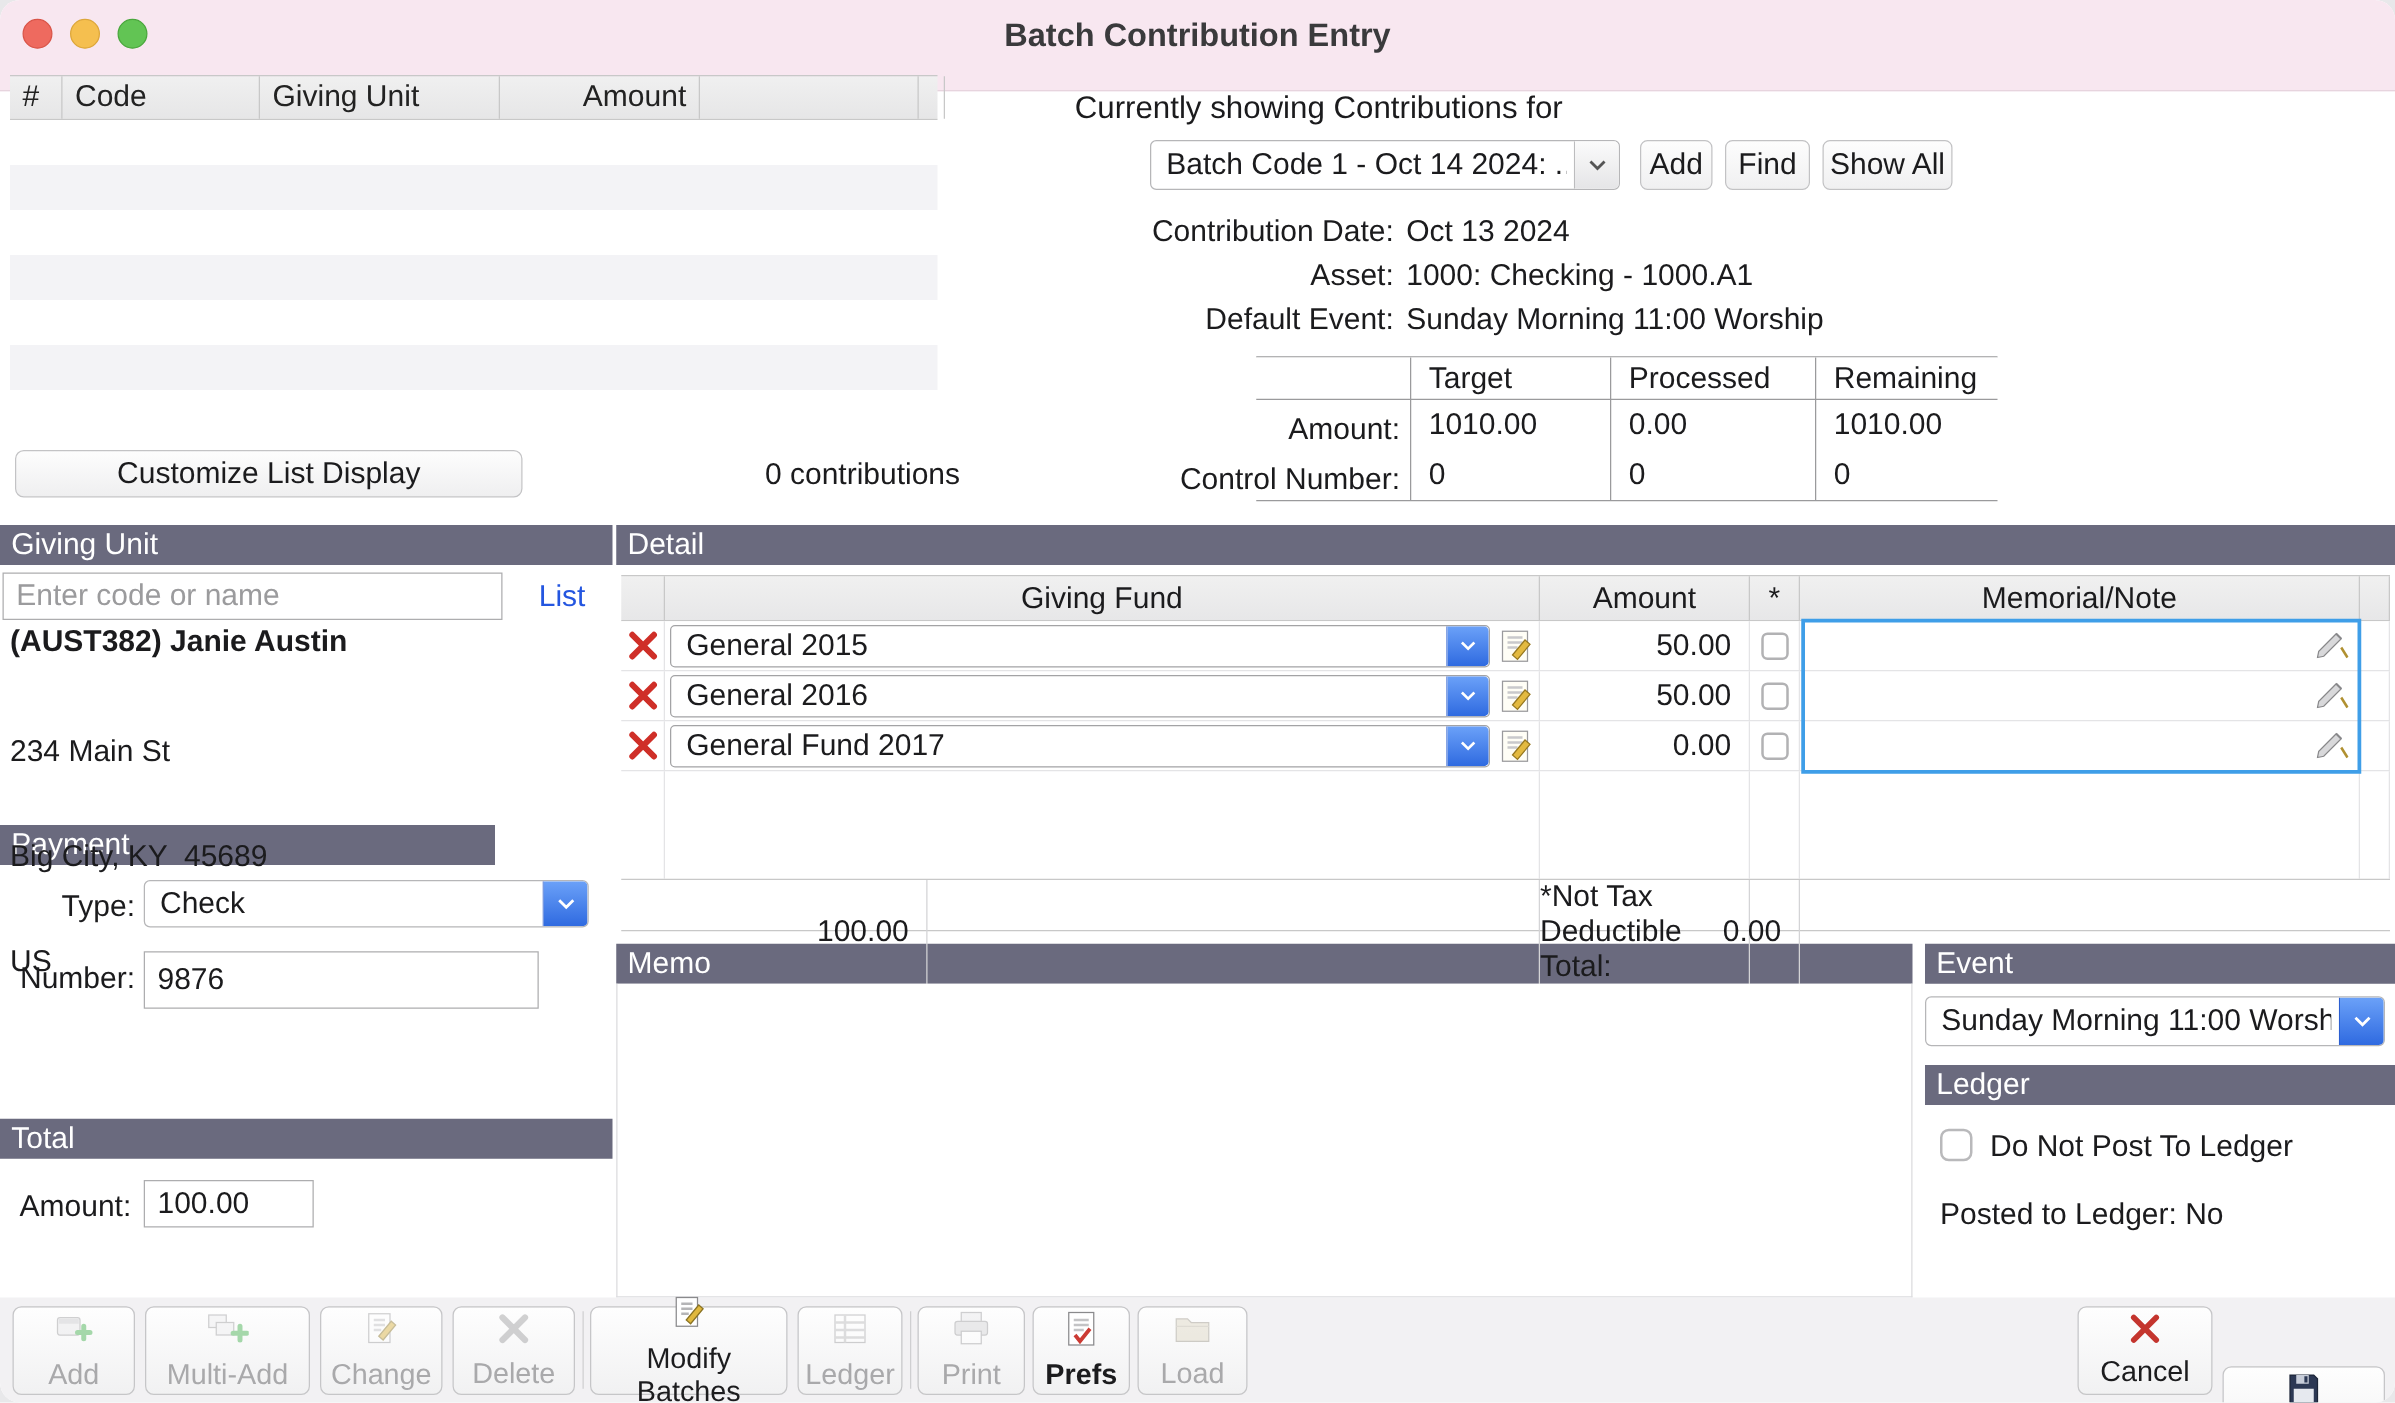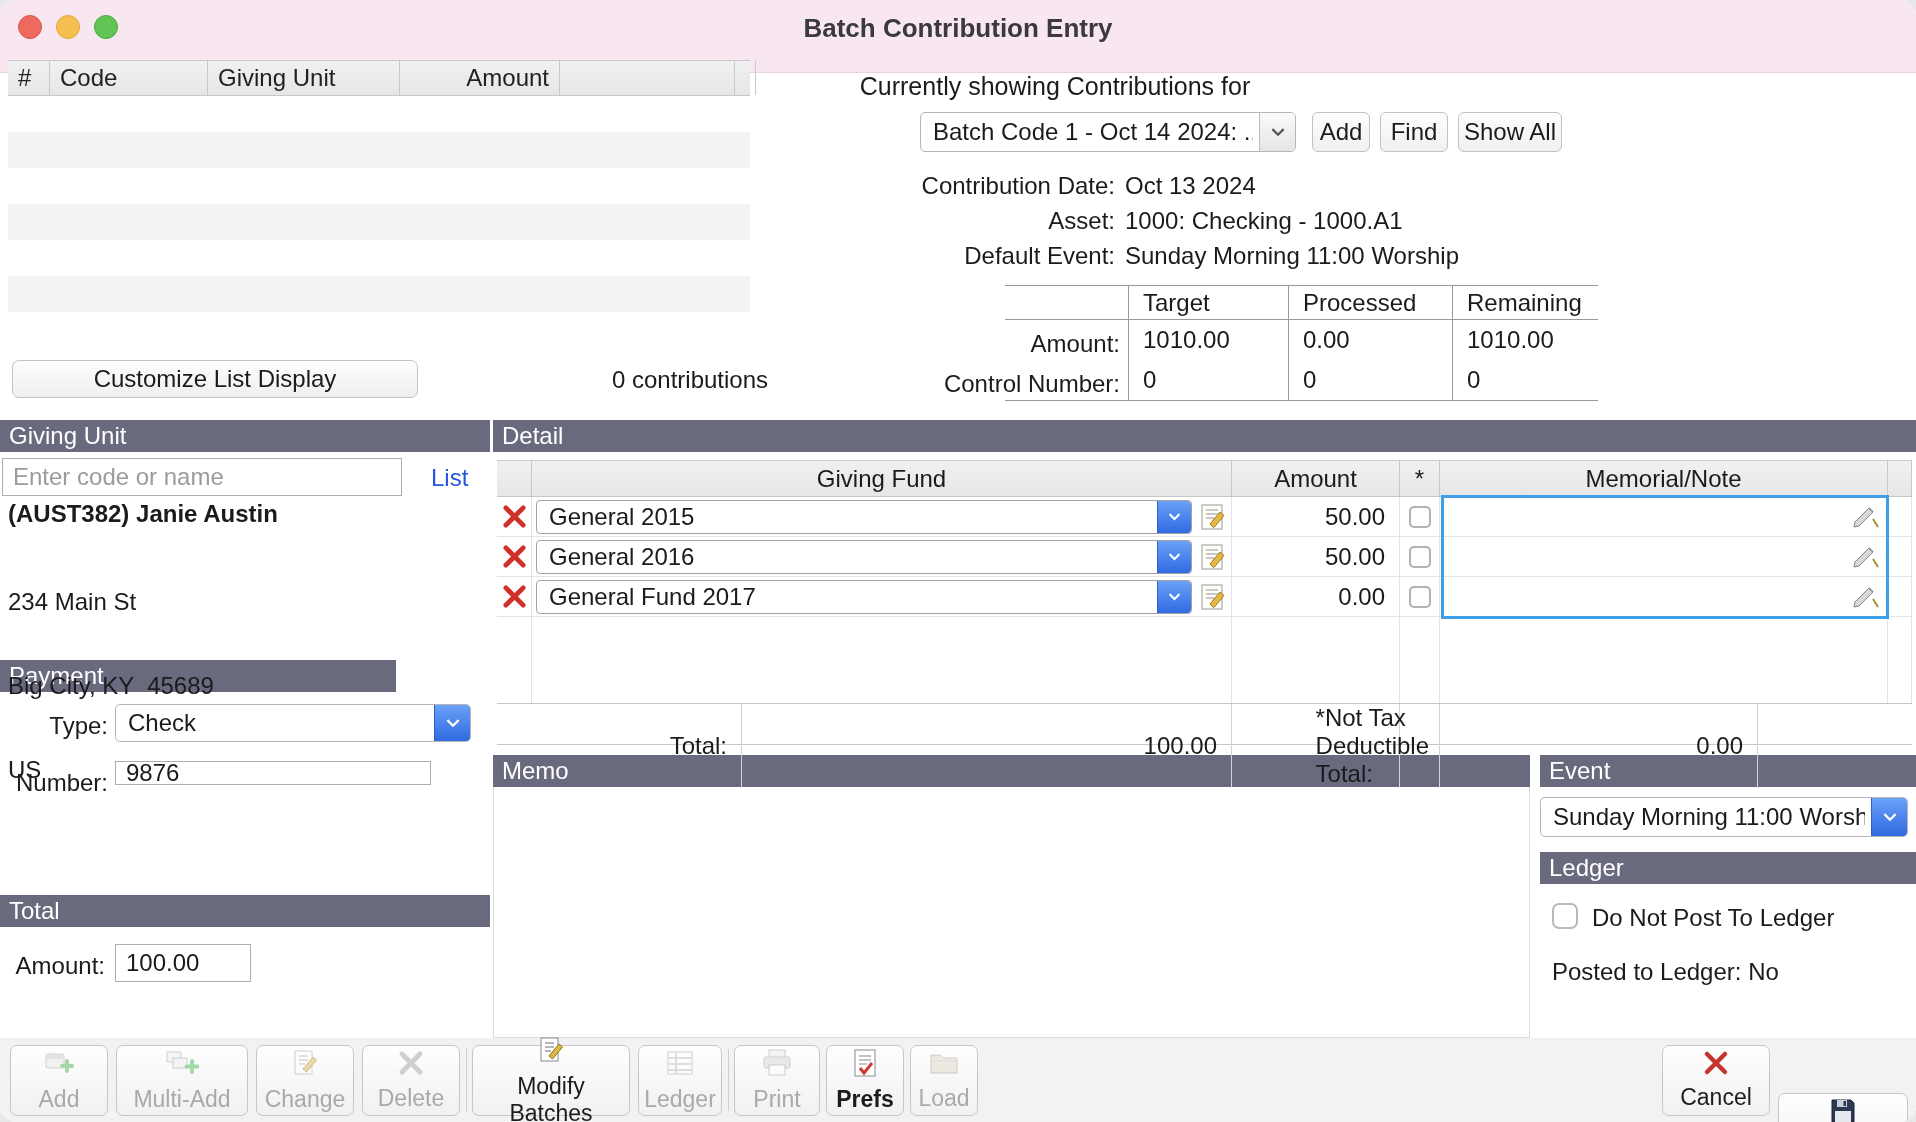--- a/index.html
+++ b/index.html
@@ -84,21 +84,21 @@
   .gu-list-link { position:absolute; left:431px; top:464px; }
   .gu-name { position:absolute; left:8px; top:500px; font-weight:700; white-space:pre; }
   .gu-addr { position:absolute; left:8px; top:532px; line-height:28px; white-space:pre; }
 
   
   .lbl-right { position:absolute; left:0; width:108px; text-align:right; }
   .type-label { top:712px; } .number-label { top:769px; } .amount-label { top:952px; width:105px; }
   .type-dd { left:115px; top:704px; width:356px; height:38px; }
   .field { position:absolute; border:1px solid #adadaf; background:#fff;
            font:24px "Liberation Sans",sans-serif; padding:0 10px; color:#1b1b1d; }
-  .number-field { left:115px; top:761px; width:316px; height:24px; }
+  .number-field { left:115px; top:761px; width:316px; height:46px; }
   .amount-field { left:115px; top:944px; width:136px; height:38px; }
 
   
   .dt-header { position:absolute; left:497px; top:460px; width:1415px; height:37px; display:grid;
                grid-template-columns:35px 700px 168px 40px 448px 24px;
                background:linear-gradient(#f0f0f0,#e7e7e8);
                border-top:1px solid #c8c8c8; border-bottom:1px solid #c8c8c8; }
   .dt-header>div { border-right:1px solid #c8c8c8; display:flex; align-items:center; justify-content:center; }
   .dt-body { position:absolute; left:497px; top:497px; width:1415px; background:#fff; }
   .dt-row { display:grid; grid-template-columns:35px 700px 168px 40px 448px 24px;
@@ -142,21 +142,21 @@
   .bottom { position:absolute; left:0; top:1038px; width:1916px; height:84px; background:#f2f1f3; }
   .tbtn { position:absolute; top:7px; height:71px; border:1px solid #c6c6c8; border-radius:7px;
           background:linear-gradient(#fefefe,#f1f1f2); display:flex; flex-direction:column;
           align-items:center; justify-content:center; gap:2px; font-size:23px; color:#1c1c1e;
           font-family:inherit; cursor:pointer; }
   .tbtn.disabled { color:#a9a9ab; cursor:default; }
   .tbtn.disabled svg { opacity:.45; }
   .tsep { position:absolute; top:11px; width:1px; height:62px; background:#cfcfd1; }
   .t-add{left:10px;width:98px;} .t-multi{left:116px;width:132px;} .t-change{left:256px;width:98px;}
   .t-delete{left:362px;width:98px;} .t-modify{left:472px;width:158px;} .t-ledger{left:638px;width:84px;}
-  .t-print{left:734px;width:86px;} .t-prefs{left:826px;width:78px;font-weight:bold;} .t-load{left:910px;width:68px;}
+  .t-print{left:734px;width:86px;} .t-prefs{left:826px;width:78px;font-weight:bold;} .t-load{left:910px;width:88px;}
   .t-cancel{left:1662px;width:108px;} .t-save{left:1778px;width:130px;margin-top:48px;}
   .sep1{left:466px;} .sep2{left:728px;}
 </style>
 </head>
 <body>
 
 <div class="window">
 
   <div class="titlebar">
     <span class="tl red"></span>
@@ -399,21 +399,20 @@
         <div></div>
         <div></div>
         <div></div>
         <div></div>
     </div>
   </div>
 
   <div class="focus-ring"></div>
 
   <div class="dt-footer">
-    <div class="ra">Total:</div>
     <div class="ra">100.00</div>
     <div></div>
     <div class="ra10">*Not Tax Deductible Total:</div>
     <div class="ra">0.00</div>
     <div class="nb"></div>
   </div>
 
   <textarea class="memo-area" style=""></textarea>
 
   <div class="dd event-dd">

